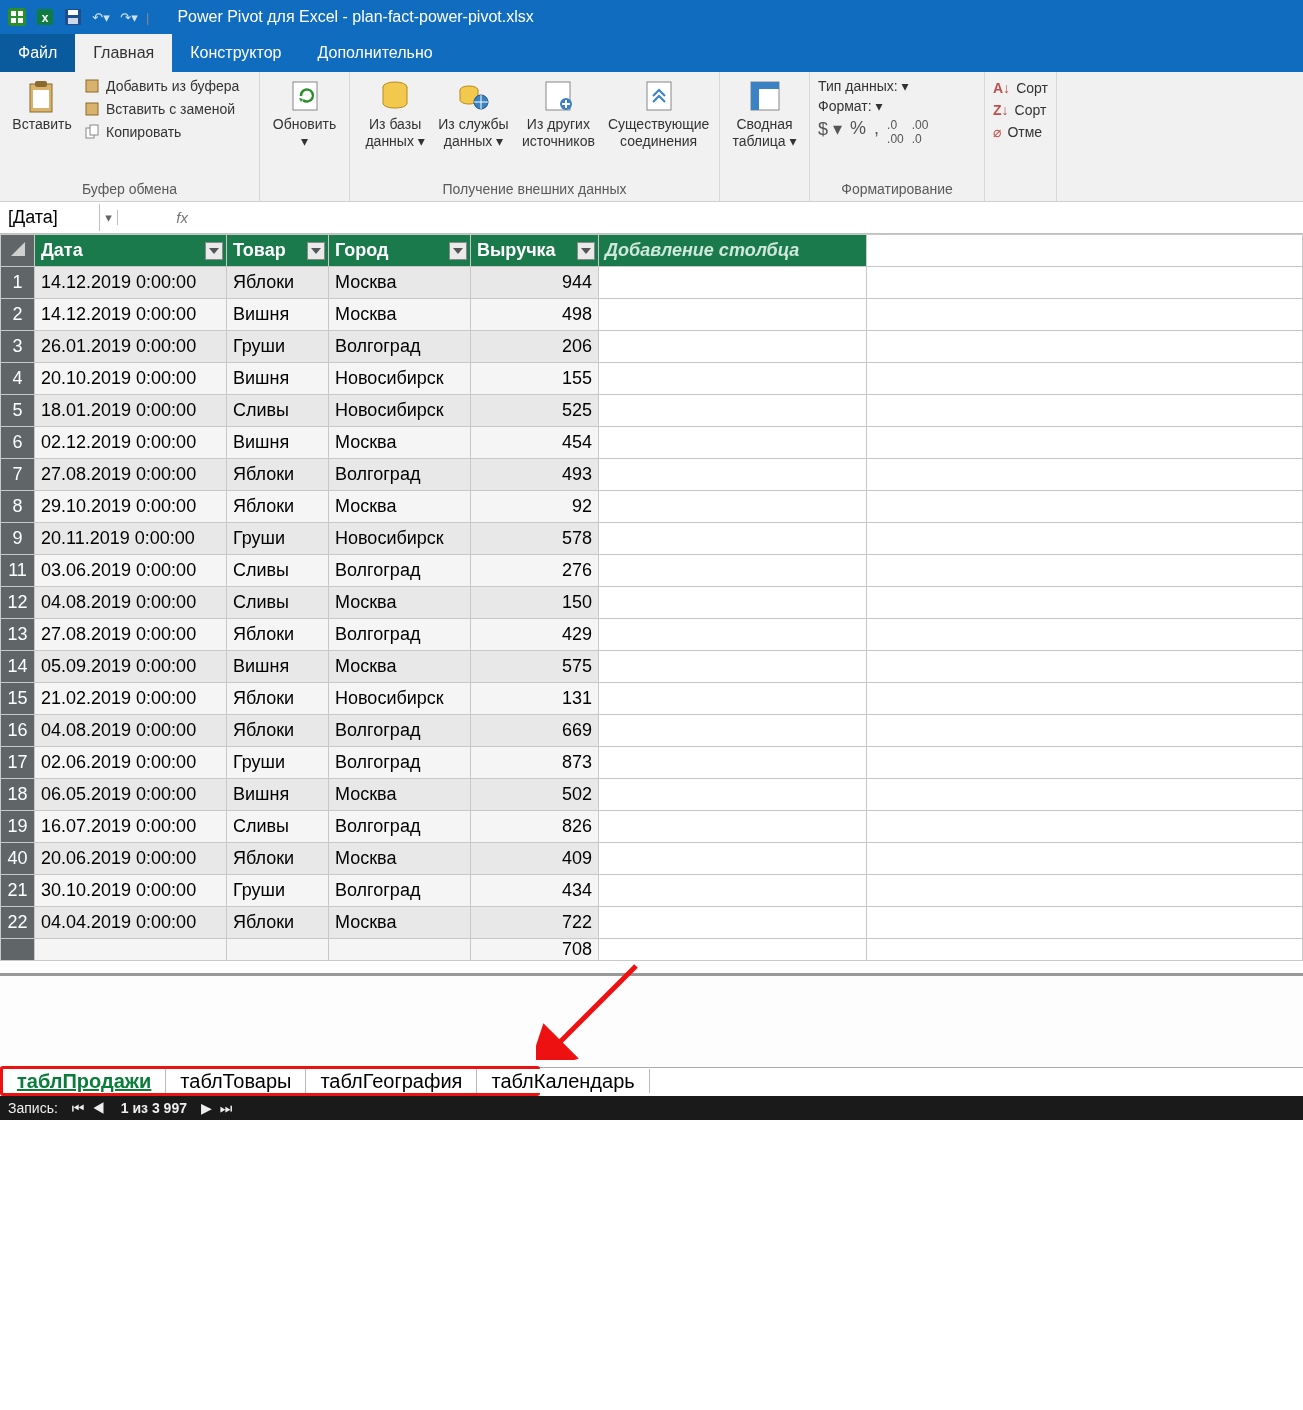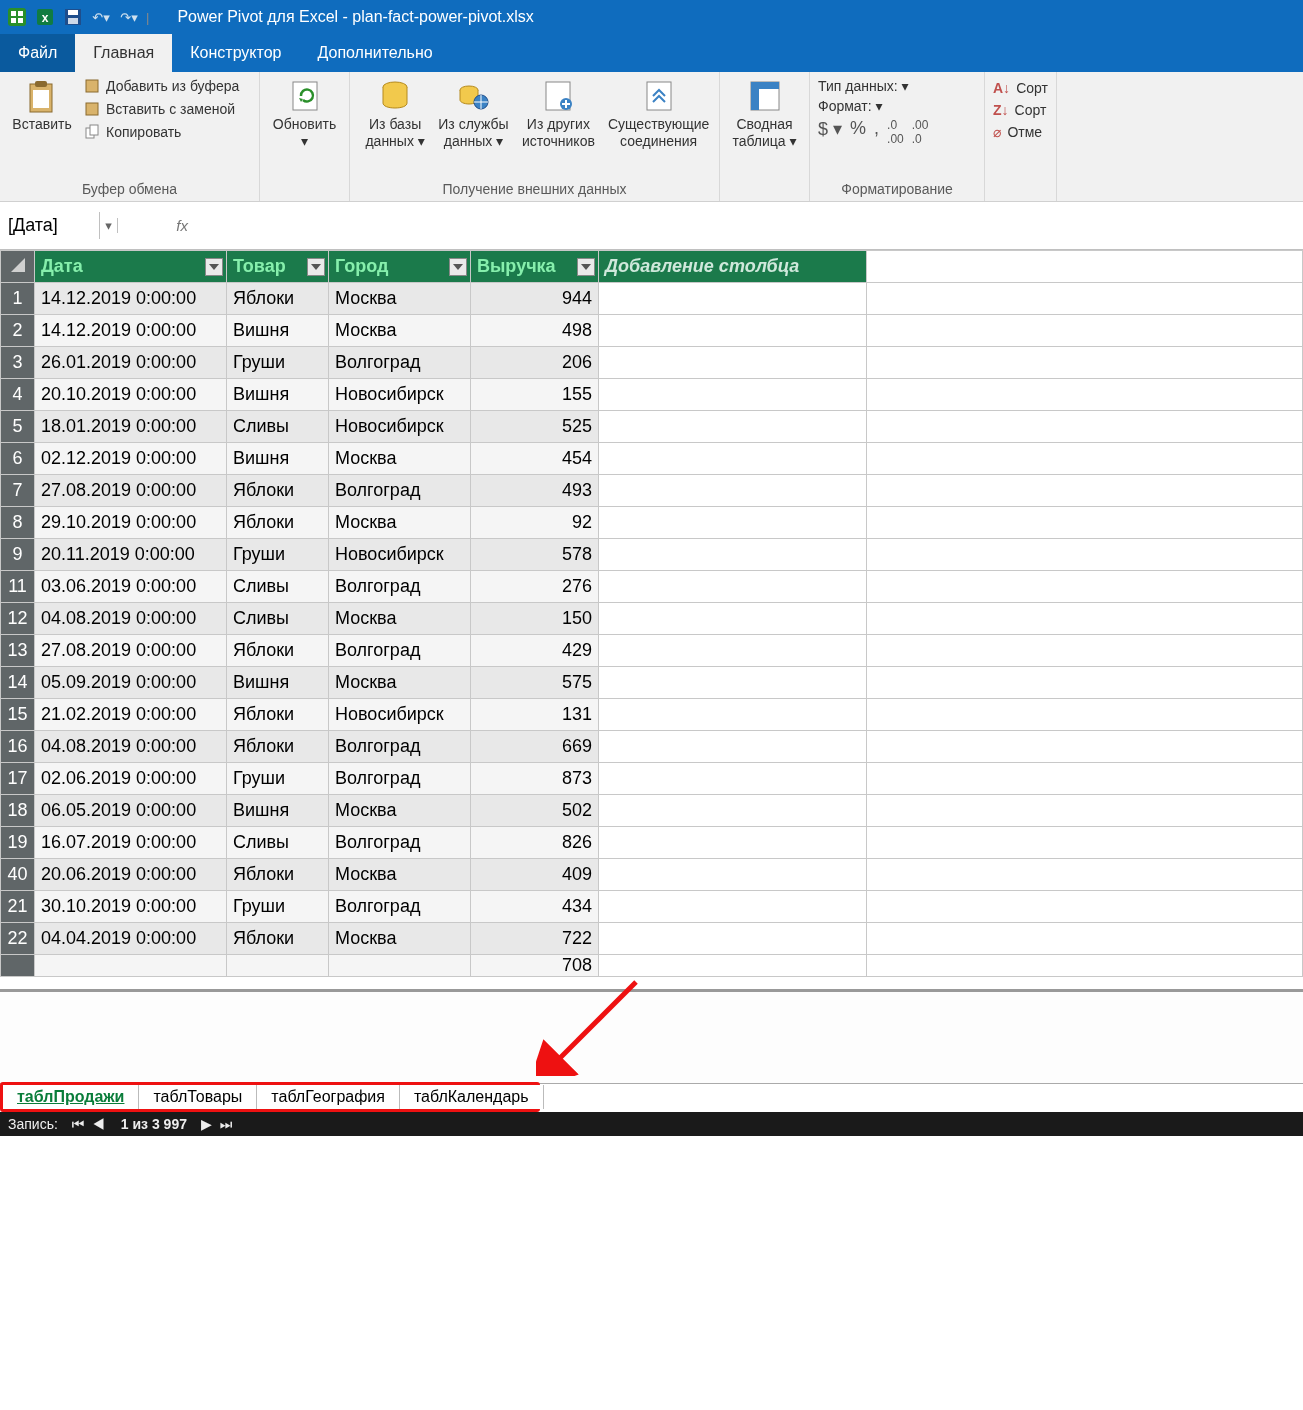--- a/index.html
+++ b/index.html
@@ -22,47 +22,47 @@
   .big-btn-icon { width: 36px; height: 36px; margin-bottom: 2px; }
   .big-btn-label { font-size: 14px; color: #333; text-align: center; line-height: 1.2; }
   .small-btn { display: flex; align-items: center; gap: 6px; padding: 2px 4px; cursor: pointer; font-size: 14px; color: #333; }
   .small-btn-col { display: flex; flex-direction: column; gap: 3px; }
   .fmt-col { display: flex; flex-direction: column; gap:4px; padding-top:2px;}
   .fmt-row { display:flex; align-items:center; gap:8px; font-size:14px; color:#333;}
   .fmt-icons { display:flex; gap:8px; font-size:18px; color:#555;}
   .sort-col { display:flex; flex-direction:column; gap:6px; padding-top:4px;}
   .sort-row {display:flex; align-items:center; gap:6px; font-size:14px; color:#333;}
   
-  .formula-bar { display:flex; align-items:center; border-bottom:1px solid #c0c0c0; height:48px;}
+  .formula-bar { display:flex; align-items:center; border-bottom:1px solid #c0c0c0; height:32px;}
   .name-box { width:100px; padding:3px 8px; font-size:18px; border-right:1px solid #c0c0c0;}
   .name-dd { width:18px; text-align:center; color:#666; border-right:1px solid #c0c0c0;}
   .fx { width:80px; text-align:right; padding-right:10px; font-style:italic; color:#777; font-size:15px;}
   .fx-input { flex:1; height:100%; border:none; outline:none; font-size:15px; padding:0 4px;}
   
   .grid-wrap { position:relative; height: 740px; overflow:hidden; border-bottom:1px solid #999;}
   table.grid { border-collapse: collapse; width: 100%; table-layout: fixed;}
   .grid th, .grid td { border: 1px solid #c8c8c8; height:32px; font-size:18px; padding:0 6px; white-space:nowrap; overflow:hidden;}
   .corner { background:#606668; width:32px;}
-  .colhead { background:#1b7a4b; color:#86efac; text-align:left; position:relative; padding-right:24px;}
+  .colhead { background:#1b7a4b; color:#ffffff; text-align:left; position:relative; padding-right:24px;}
   .colhead .filter { position:absolute; right:3px; top:50%; transform:translateY(-50%); width:18px; height:18px; background:#eaeaea; border:1px solid #888; display:flex; align-items:center; justify-content:center;}
   .colhead .filter svg{display:block;}
   .addcol { background:#1b7a4b; color:#cfe8db; font-style:italic; font-weight:bold; text-align:left;}
   .extracol {background:#fff;}
   .rowhead { background:#606668; color:#fff; text-align:center; width:32px; font-size:17px;}
   .grid tbody tr:nth-child(odd) td.d { background:#e8e8e8;}
   .grid tbody tr:nth-child(even) td.d { background:#f5f5f5;}
   .grid td.num { text-align:right;}
   .grid td.extra {background:#fff;}
   .cut-row td { height:18px; overflow:hidden;}
   .cut-row td.d, .cut-row td.rowhead {}
   
   .measure-area { height:94px; background:#fdfdfd; border-top:2px solid #999; border-bottom:1px solid #aaa;}
   
   .tabs-row { display:flex; height:30px; align-items:stretch; background:#fff; border:3px solid #e11; border-radius:3px; width:540px; margin-top:-2px;}
-  .sheet-tab { padding:3px 14px; border-right:1px solid #bbb; font-size:16px; display:flex; align-items:center; cursor:pointer; background:#fff;}
+  .sheet-tab { padding:3px 14px; border-right:1px solid #bbb; font-size:20px; display:flex; align-items:center; cursor:pointer; background:#fff;}
   .sheet-tab.active { color:#0a7d3a; font-weight:bold; text-decoration:underline;}
   
   .arrow-svg { position:absolute; pointer-events:none;}
   
   .status { background:#1a1a1a; color:#eee; height:24px; display:flex; align-items:center; padding:0 8px; font-size:14px; gap:14px;}
   .status .nav {letter-spacing:2px;}
   
   .sep {color:#888;}
 </style>
 </head>

